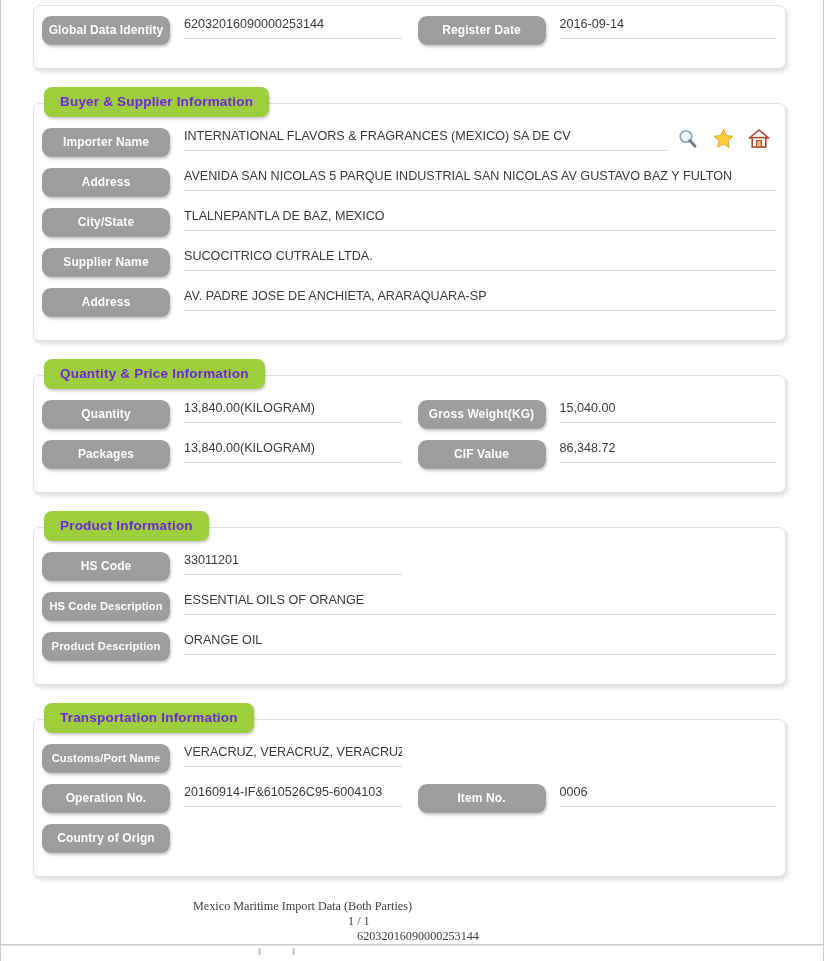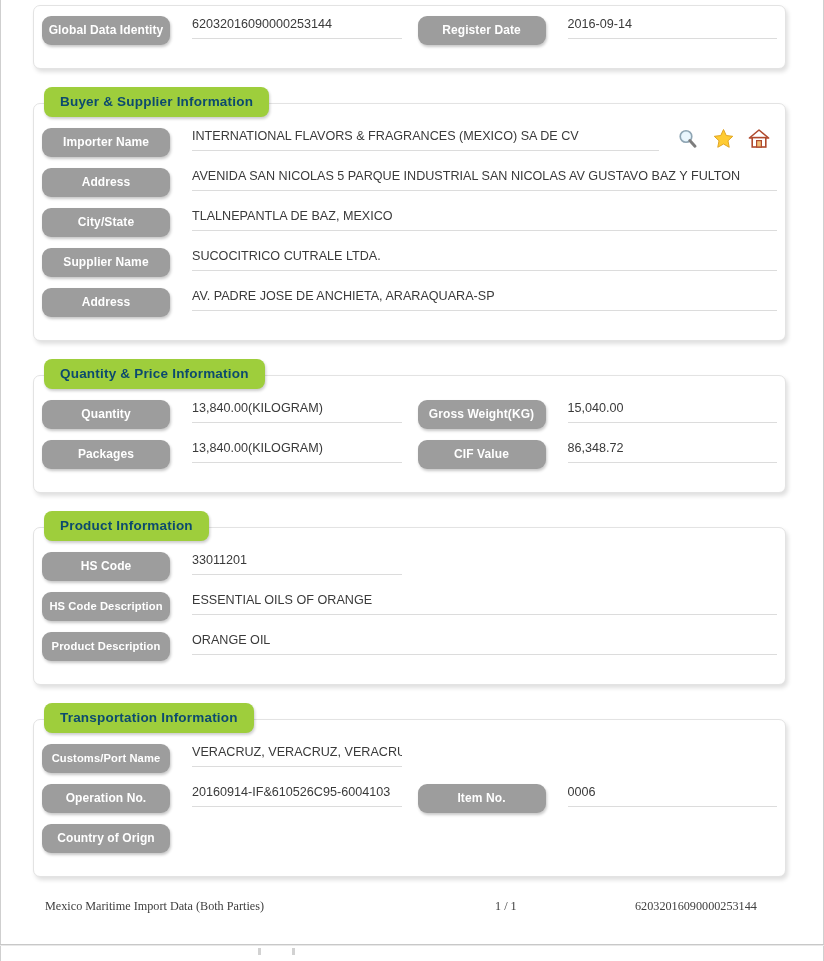--- a/index.html
+++ b/index.html
@@ -65,21 +65,21 @@
     box-shadow: 2px 3px 4px rgba(0,0,0,0.13);
     box-sizing: border-box;
   }
   .panel.first { margin-top: 5px; }
 
   .panel-title {
     position: absolute;
     top: -17px;
     left: 10px;
     background: #9ece3c;
-    color: #0c4a6e;
+    color: #6d28d9;
     font-size: 13.5px;
     font-weight: bold;
     letter-spacing: .2px;
     padding: 7px 16px 8px 16px;
     border-radius: 8px;
     box-shadow: 1px 2px 3px rgba(0,0,0,0.20);
     white-space: nowrap;
     z-index: 3;
   }
 
@@ -91,21 +91,20 @@
   
   .row {
     display: flex;
     align-items: flex-start;
     height: 40px;
   }
   .cell {
     display: flex;
     align-items: flex-start;
     box-sizing: border-box;
-    gap: 8px;
   }
   .cell.half { width: 50%; }
   .cell.full { width: 100%; }
 
   .pill {
     flex: 0 0 auto;
     width: 128px;
     margin-left: 8px;
     height: 29px;
     line-height: 29px;
@@ -154,20 +153,21 @@
   }
 
   
   .footer {
     margin: 22px 33px 0 45px;
     display: flex;
     align-items: center;
     font-size: 12.2px;
     color: #404040;
     font-family: "Liberation Serif", serif;
+    flex-direction: column;
   }
   .footer .f-left { width: 450px; }
   .footer .f-mid { width: 140px; text-align: left; }
   .footer .f-right { flex: 1; text-align: left; }
   .spacer-34 { height: 34px; }
 </style>
 </head>
 <body>
 
 <div class="page-frame"></div>

